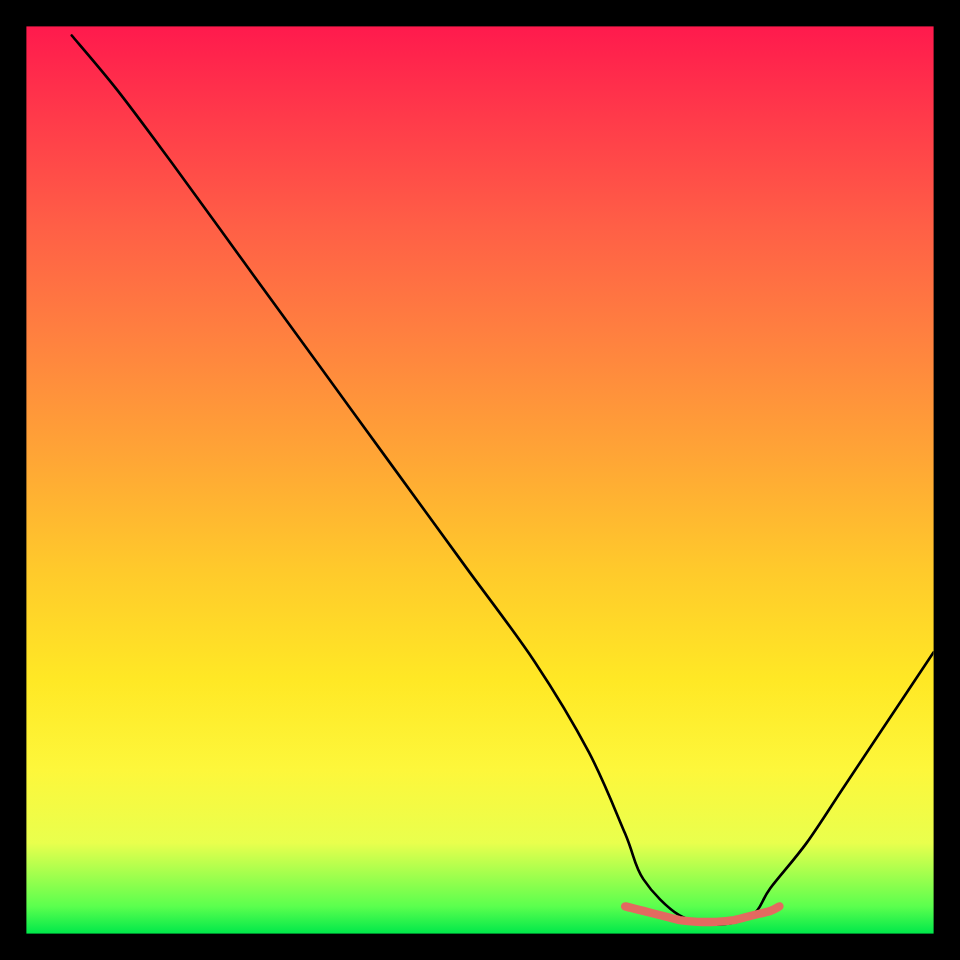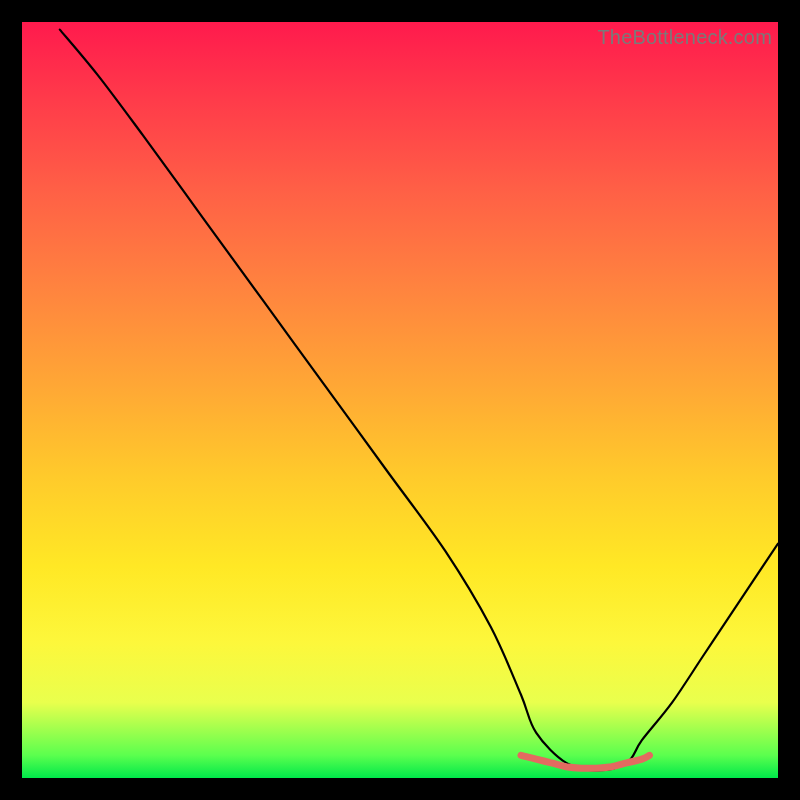--- a/index.html
+++ b/index.html
@@ -54,19 +54,18 @@
     width: 756px;
     height: 756px;
     pointer-events: none;
   }
 </style>
 </head>
 <body>
 
 <div class="frame">
   <div class="plot">
-    <span class="watermark">TheBottleneck.com</span>
     <svg class="curve" viewBox="0 0 756 756" preserveAspectRatio="none">
       <path id="curve-black" fill="none" stroke="#000000" stroke-width="2.2" stroke-linecap="round" stroke-linejoin="round" d="M37.8,7.6 C44.1,15.1 61.7,35.3 75.6,52.9 C89.5,70.6 103.3,89.5 121.0,113.4 C138.6,137.3 161.3,168.8 181.4,196.6 C201.6,224.3 221.8,252.0 241.9,279.7 C262.1,307.4 282.2,335.2 302.4,362.9 C322.6,390.6 342.7,418.3 362.9,446.0 C383.0,473.8 405.7,502.7 423.4,529.2 C441.0,555.7 456.1,580.9 468.7,604.8 C481.3,628.7 491.4,655.2 499.0,672.8 C506.5,690.5 506.5,699.3 514.1,710.6 C521.6,722.0 534.2,734.6 544.3,740.9 C554.4,747.2 564.5,748.4 574.6,748.4 C584.6,748.4 597.2,745.9 604.8,740.9 C612.4,735.8 612.4,728.3 619.9,718.2 C627.5,708.1 640.1,694.3 650.2,680.4 C660.2,666.5 670.3,650.2 680.4,635.0 C690.5,619.9 698.0,608.6 710.6,589.7 C723.2,570.8 748.4,533.0 756.0,521.6"></path>
       <path id="curve-salmon" fill="none" stroke="#e36a60" stroke-width="7" stroke-linecap="round" stroke-linejoin="round" d="M499.0,733.3 C501.5,734.0 509.0,735.8 514.1,737.1 C519.1,738.4 524.2,739.6 529.2,740.9 C534.2,742.1 539.3,743.8 544.3,744.7 C549.4,745.5 554.4,745.9 559.4,746.2 C564.5,746.4 569.5,746.4 574.6,746.2 C579.6,745.9 584.6,745.5 589.7,744.7 C594.7,743.8 599.8,742.1 604.8,740.9 C609.8,739.6 616.1,738.4 619.9,737.1 C623.7,735.8 626.2,734.0 627.5,733.3"></path>
     </svg>
   </div>
 </div>
 
 </body></html>

